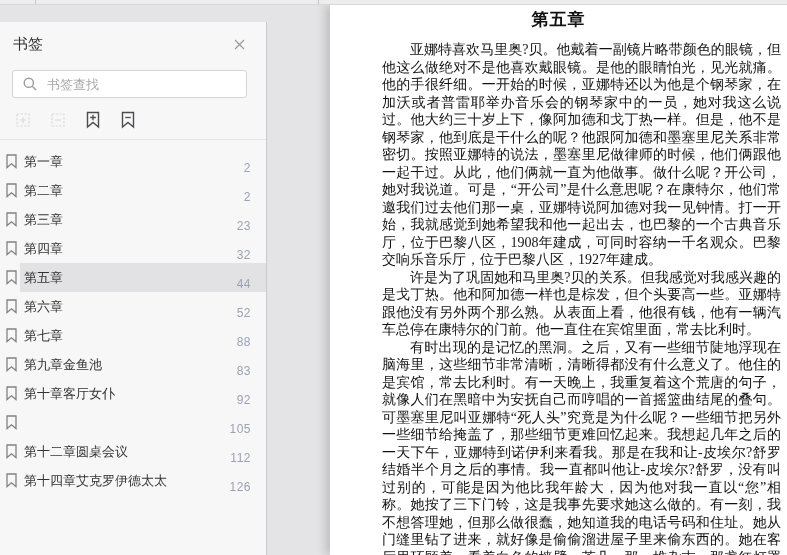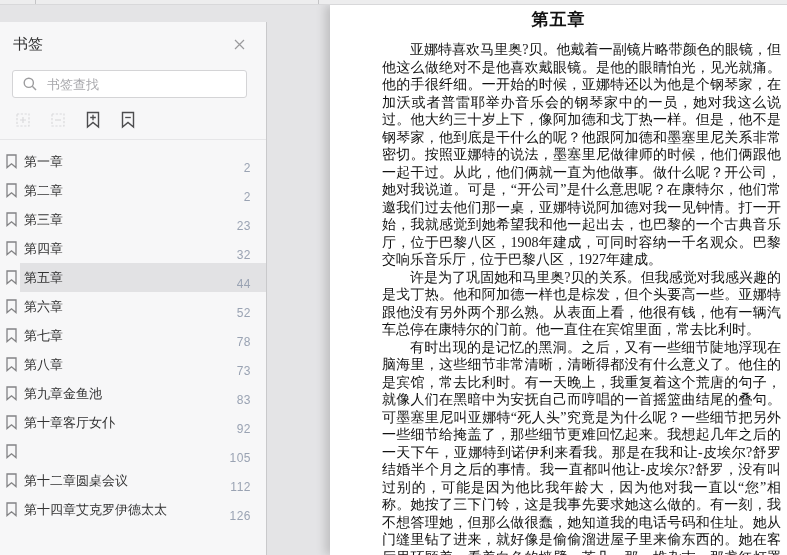--- a/index.html
+++ b/index.html
@@ -211,30 +211,21 @@
         <span class="bm-label">第六章</span>
         <span class="bm-page">52</span>
       </div>
       <div class="bm-row">
         <span class="bm-glyph">
           <svg width="13" height="15" viewBox="0 0 13 15">
             <path d="M2 1 H11 V13.5 L6.5 9.8 L2 13.5 Z" fill="none" stroke="#838385" stroke-width="1.3"></path>
           </svg>
         </span>
         <span class="bm-label">第七章</span>
-        <span class="bm-page">78</span>
-      </div>
-      <div class="bm-row">
-        <span class="bm-glyph">
-          <svg width="13" height="15" viewBox="0 0 13 15">
-            <path d="M2 1 H11 V13.5 L6.5 9.8 L2 13.5 Z" fill="none" stroke="#838385" stroke-width="1.3"></path>
-          </svg>
-        </span>
-        <span class="bm-label">第八章</span>
-        <span class="bm-page">73</span>
+        <span class="bm-page">88</span>
       </div>
       <div class="bm-row">
         <span class="bm-glyph">
           <svg width="13" height="15" viewBox="0 0 13 15">
             <path d="M2 1 H11 V13.5 L6.5 9.8 L2 13.5 Z" fill="none" stroke="#838385" stroke-width="1.3"></path>
           </svg>
         </span>
         <span class="bm-label">第九章金鱼池</span>
         <span class="bm-page">83</span>
       </div>

